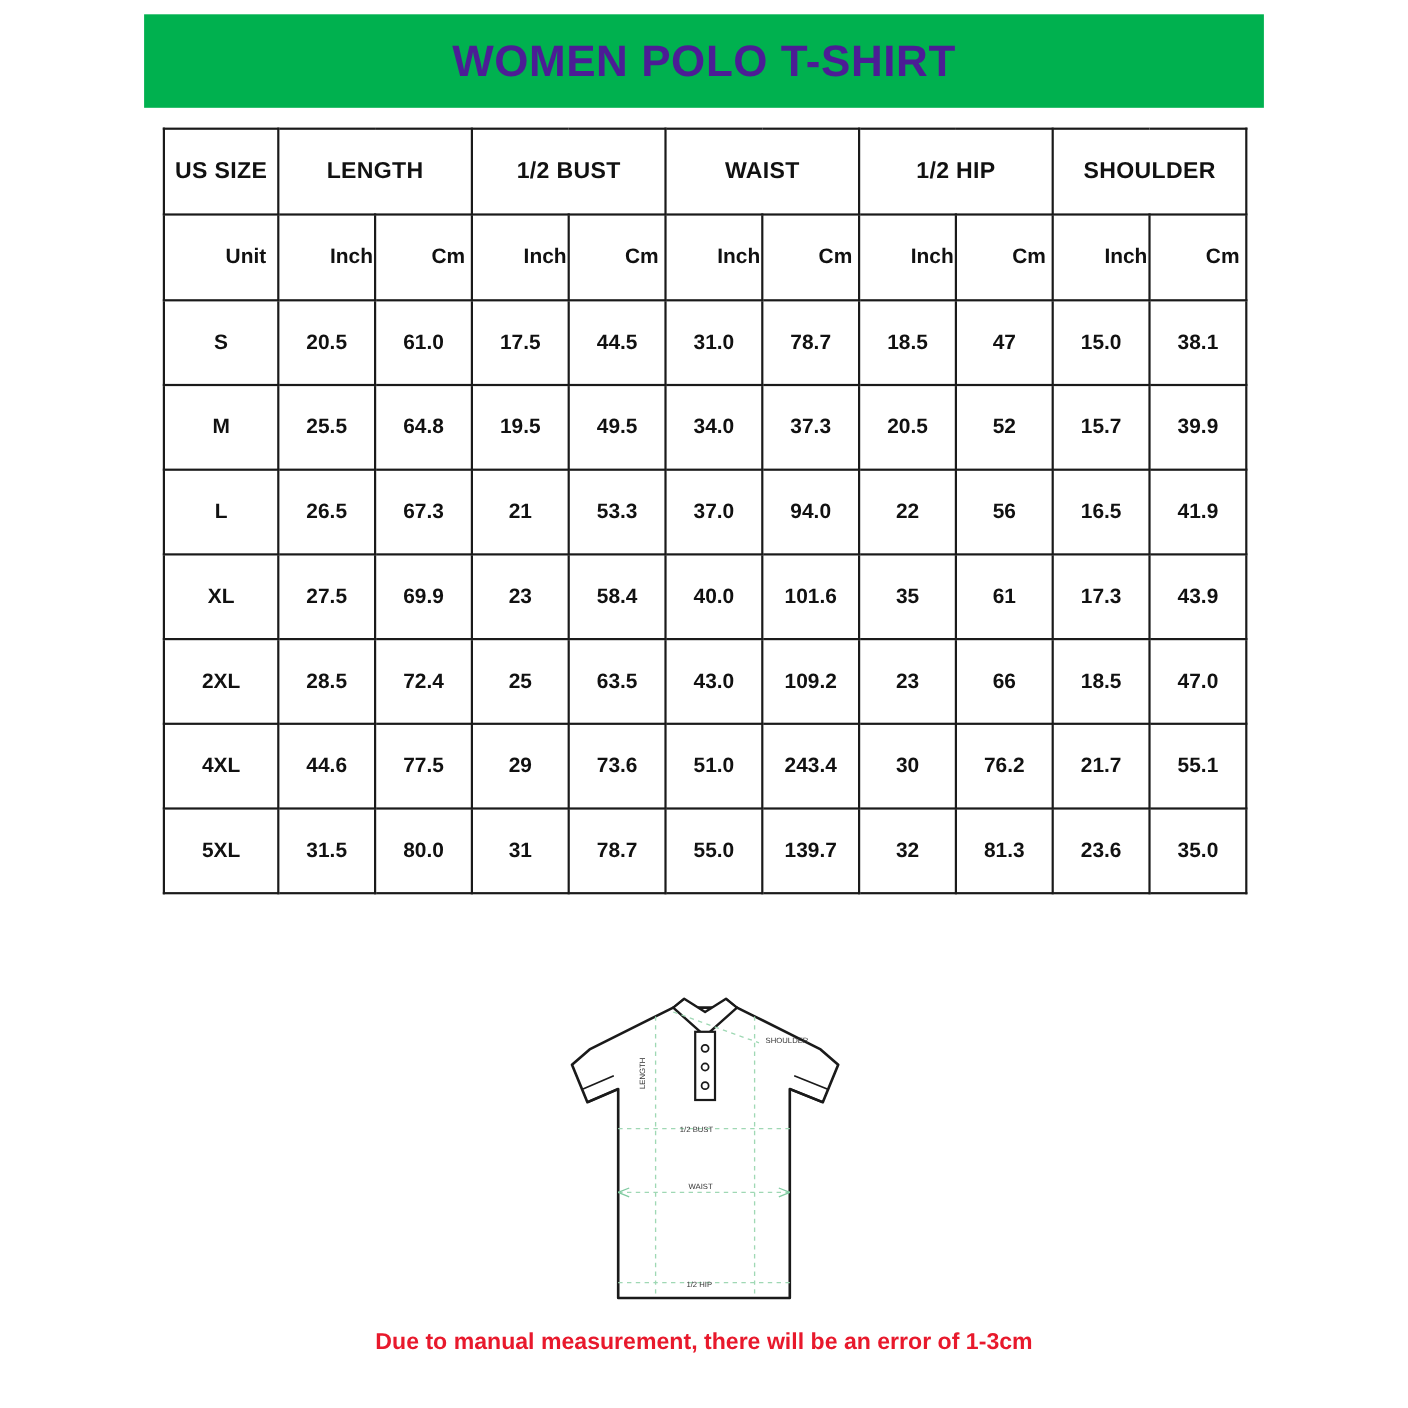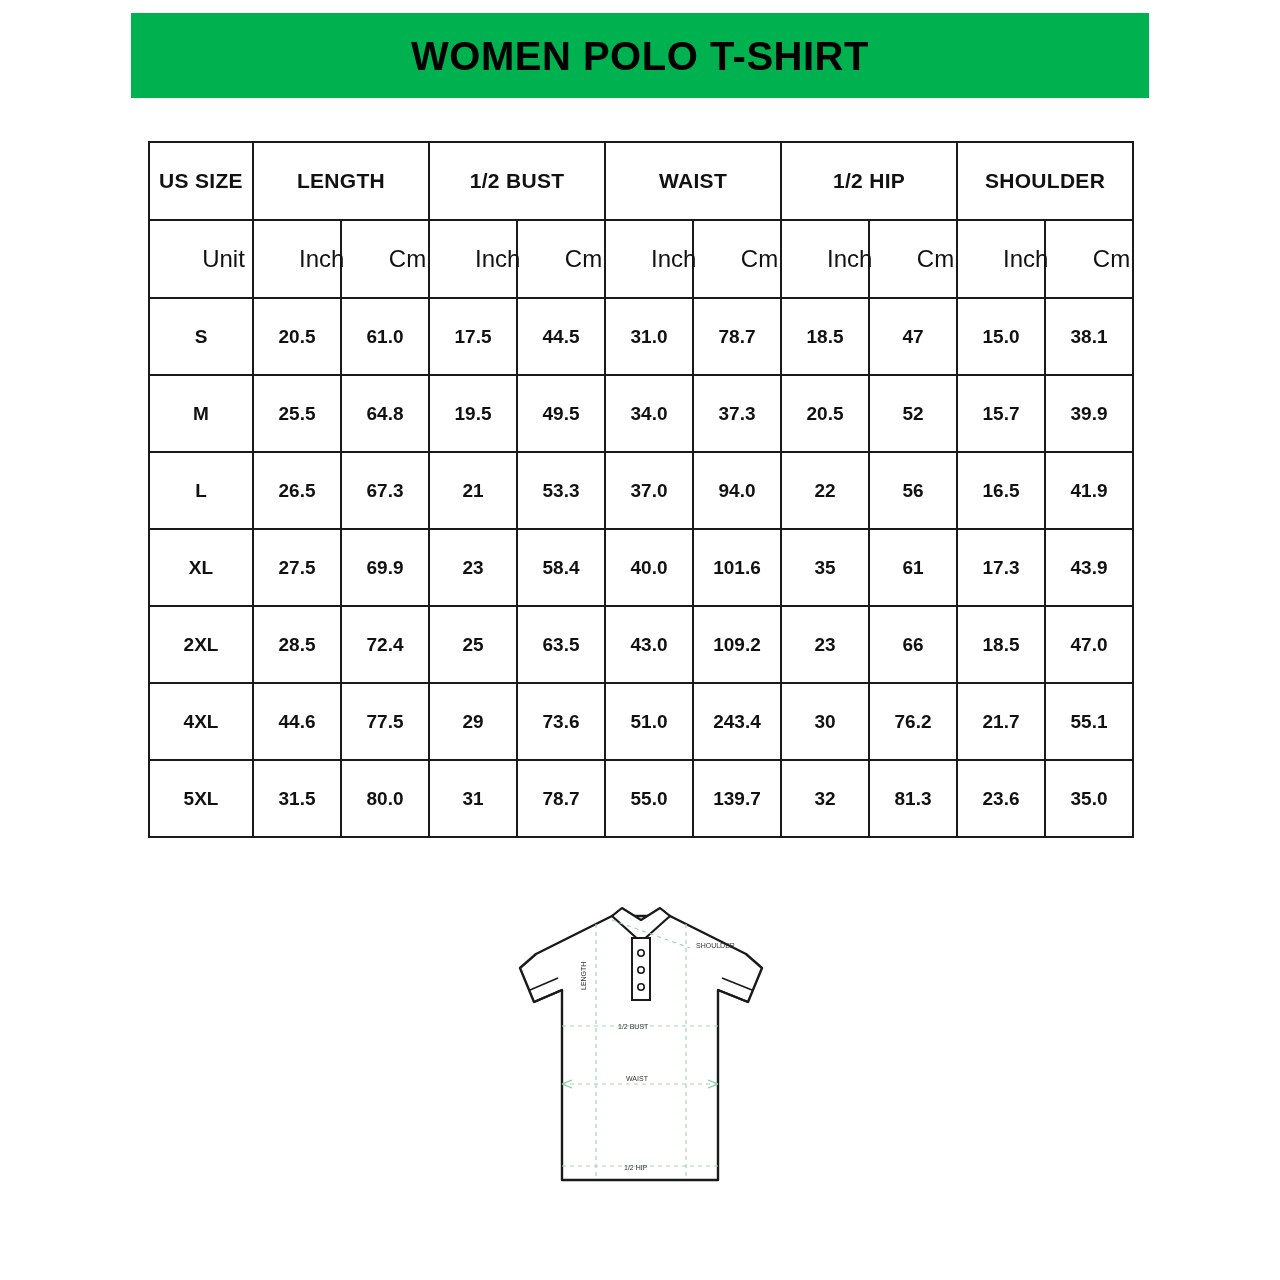--- a/index.html
+++ b/index.html
@@ -27,33 +27,33 @@
     left: 131px;
     top: 13px;
     width: 1018px;
     height: 85px;
     background: #00b14f;
     display: flex;
     align-items: center;
     justify-content: center;
   }
   .banner-title {
-    color: #000000;
+    color: #4c1d95;
     font-size: 40px;
     font-weight: bold;
     letter-spacing: 0.5px;
     line-height: 1;
     text-align: right;
   }
 
   
   .table-wrap {
     position: absolute;
     left: 148px;
-    top: 141px;
+    top: 116px;
     width: 984px;
   }
   table.size-table {
     border-collapse: collapse;
     width: 984px;
     table-layout: fixed;
   }
   table.size-table th,
   table.size-table td {
     border: 2px solid #1a1a1a;
@@ -65,22 +65,22 @@
     padding: 0;
   }
   tr.group-row th {
     height: 76px;
     font-size: 21px;
     font-weight: bold;
     letter-spacing: 0.3px;
   }
   tr.unit-row th {
     height: 76px;
-    font-size: 24px;
-    font-weight: normal;
+    font-size: 19px;
+    font-weight: bold;
     padding-left: 45px;
   }
   tr.data-row td {
     height: 75px;
     font-weight: bold;
   }
   td.size-cell {
     font-weight: bold;
     font-size: 21px;
   }
@@ -289,14 +289,15 @@
       </g>
 
       <text x="196" y="50" font-family="Liberation Sans, sans-serif" font-size="7" fill="#333333">SHOULDER</text>
       <text x="86" y="92" font-family="Liberation Sans, sans-serif" font-size="7" fill="#333333" transform="rotate(-90 86 92)">LENGTH</text>
       <text x="118" y="131" font-family="Liberation Sans, sans-serif" font-size="7" fill="#333333">1/2 BUST</text>
       <text x="126" y="183" font-family="Liberation Sans, sans-serif" font-size="7" fill="#333333">WAIST</text>
       <text x="124" y="272" font-family="Liberation Sans, sans-serif" font-size="7" fill="#333333">1/2 HIP</text>
     </svg>
   </div>
 
+  <div class="note">Due to manual measurement, there will be an error of 1-3cm</div>
 
 </div>
 
 </body></html>

